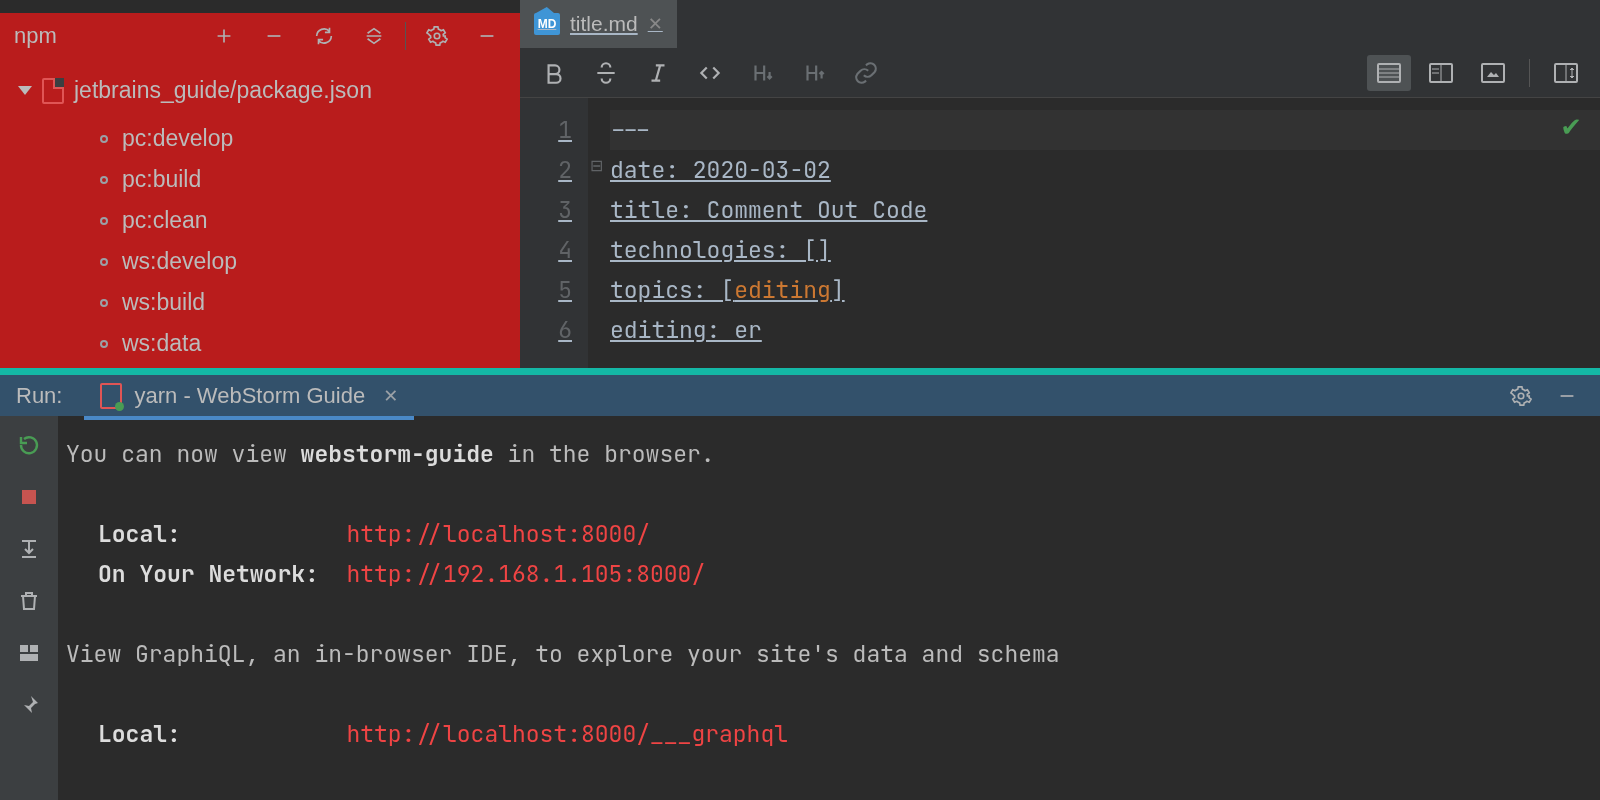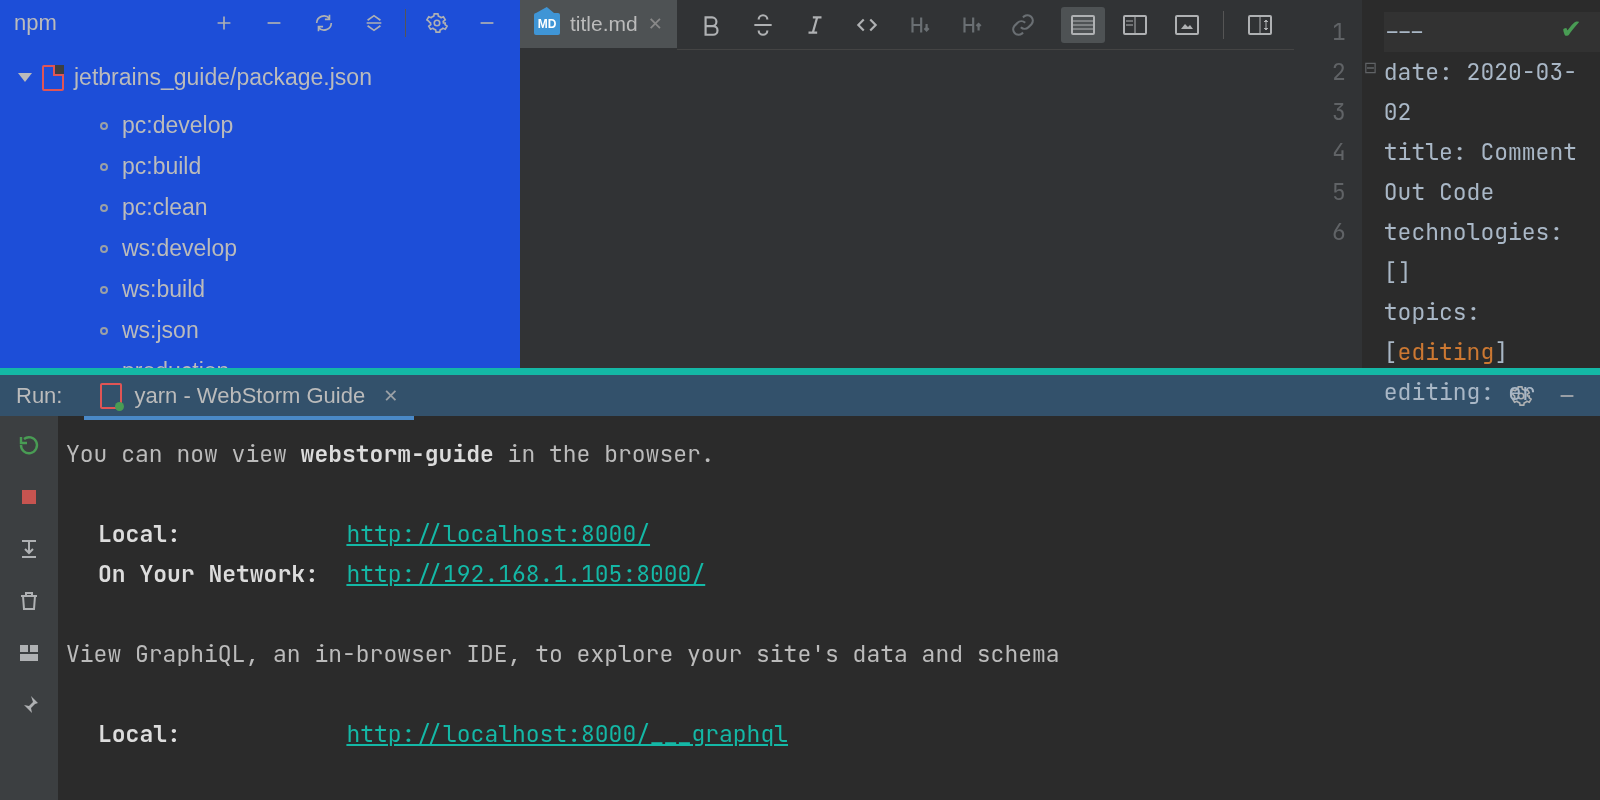--- a/index.html
+++ b/index.html
@@ -8,22 +8,22 @@
     background: #2b2b2b;
     color: #a9b7c6;
     font-family: "Segoe UI", Arial, sans-serif;
     font-size: 21px;
     overflow: hidden;
   }
   
   .top { display: flex; height: 368px; }
   .npm-panel {
     width: 520px;
-    background: #1d4ed8;
-    display: flex; flex-direction: column;
+    background: #b91c1c;
+    display: flex; flex-direction: column; margin-top: 13px;
   }
   .npm-head {
     height: 48px;
     display: flex; align-items: center;
     color: #bbbbbb;
     padding: 0 8px 0 14px;
     font-size: 22px;
   }
   .npm-head .spacer { flex: 1; }
   .npm-head .icons { display:flex; align-items:center; gap:0; }
@@ -40,21 +40,21 @@
   .npm-scripts { margin: 14px 0 0 82px; }
   .npm-script { display:flex; align-items:center; gap:14px; height:41px; }
   .bullet { width:8px; height:8px; border:2px solid #9aa0a6; border-radius:50%; }
   .chev-down { width:0;height:0;border-left:7px solid transparent;border-right:7px solid transparent;border-top:9px solid #bbbbbb;}
   .red-file {
     width:22px;height:26px;border:2px solid #e05555;border-radius:2px;position:relative;
   }
   .red-file::after{content:"";position:absolute;top:-2px;right:-2px;width:9px;height:9px;background:#3c3f41;border-left:2px solid #e05555;border-bottom:2px solid #e05555;}
 
   
-  .editor-area { flex:1; display:flex; flex-direction:row; background:#313335; }
+  .editor-area { flex:1; display:flex; flex-direction:column; background:#313335;text-decoration:underline; }
   .tabbar { height:48px; display:flex; background:#3c3f41; }
   .file-tab {
     display:flex; align-items:center; gap:10px;
     background:#4e5254; padding:0 14px; color:#bbbbbb;
     font-size:21px;
   }
   .md-badge {
     width:26px;height:22px;background:#3f95d6;color:#fff;font-size:12px;font-weight:700;
     display:flex;align-items:center;justify-content:center;border-radius:2px;position:relative;
   }
@@ -106,21 +106,21 @@
     width:58px;background:#3c3f41;display:flex;flex-direction:column;
     align-items:center;padding-top:16px;gap:26px;
   }
   .run-side .sicn{width:26px;height:26px;display:flex;align-items:center;justify-content:center;}
   .run-side svg{width:24px;height:24px;}
   .console{
     flex:1;padding:18px 0 0 8px;
     font:23px "JetBrains Mono",Consolas,monospace;color:#bbbbbb;line-height:40px;border-radius:6px;
   }
   .console .b{font-weight:700;color:#dcdcdc;}
-  .console a{color:#14b8a6;text-decoration:underline;}
+  .console a{color:#ef4444;}
   .console .pad{padding-left:32px;}
 </style>
 </head>
 <body>
 
 <div class="top">
 
   <div class="npm-panel">
     <div class="npm-head">
       <span>npm</span>
@@ -182,21 +182,21 @@
         <div class="npm-script">
             <span class="bullet"></span>
             <span>ws:develop</span>
           </div>
         <div class="npm-script">
             <span class="bullet"></span>
             <span>ws:build</span>
           </div>
         <div class="npm-script">
             <span class="bullet"></span>
-            <span>ws:json</span>
+            <span>ws:data</span>
           </div>
         <div class="npm-script">
             <span class="bullet"></span>
             <span>production</span>
           </div>
       </div>
     </div>
   </div>
 
   <div class="editor-area">

